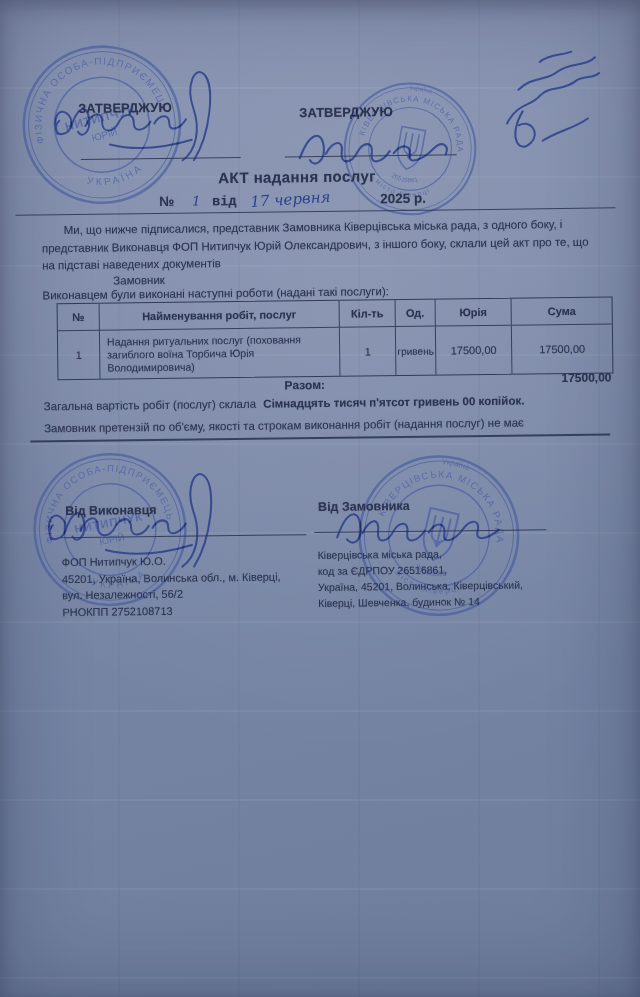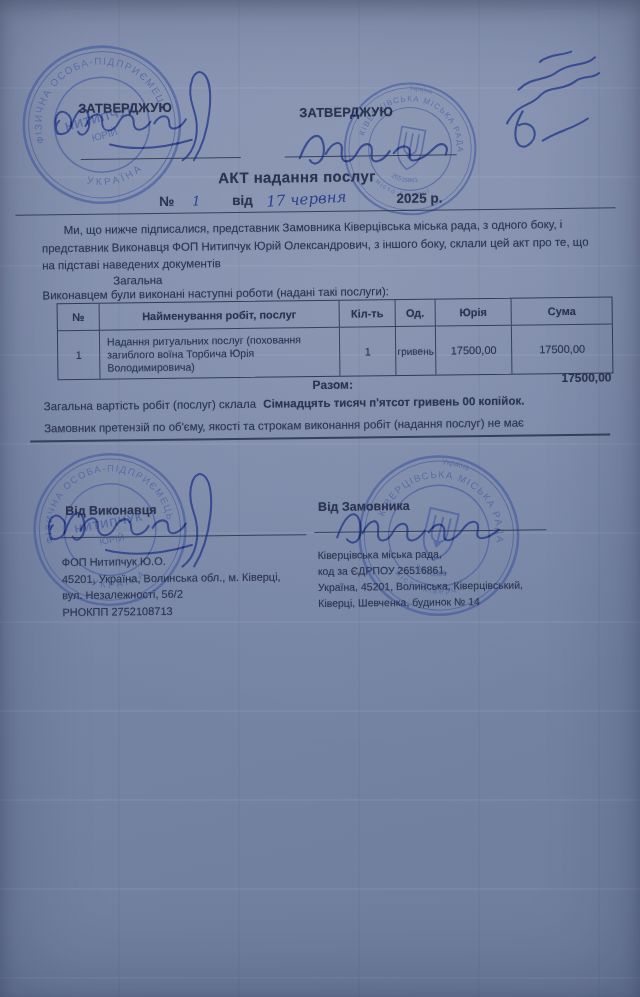--- a/index.html
+++ b/index.html
@@ -112,46 +112,46 @@
     <path d="M24 78 C 36 56 48 62 58 50 C 68 40 82 46 94 36 C 102 30 112 34 118 28"></path>
     <path d="M40 66 C 24 92 36 110 48 98 C 58 88 48 74 36 80"></path>
     <path d="M60 96 C 76 86 92 84 106 74"></path>
   </svg>
 
   <div class="abs print b" style="left:150px; top:168px; width:300px; text-align:center; font-size:15px; letter-spacing:.4px;">АКТ надання послуг</div>
 
   <div class="abs" style="left:162px; top:190px; font-size:13.5px;">
     <span class="print b">№</span>
     <span class="hand" style="font-size:13px; margin-left:14px;">1</span>
-    <span class="print b" style="margin-left:28px;">від</span>
+    <span class="print b" style="margin-left:8px;font-family:Liberation Mono, monospace;">від</span>
     <span class="hand" style="font-size:15px; margin-left:10px; display:inline-block; transform:rotate(-3deg);">17 червня</span>
     <span class="print b" style="margin-left:46px;">2025 р.</span>
   </div>
   <div class="abs rule" style="left:18px; top:211px; width:600px;"></div>
 
   <div class="abs print para" style="left:44px; top:219px;">Ми, що нижче підписалися, представник Замовника Ківерцівська міська рада, з одного боку, і представник Виконавця ФОП Нитипчук Юрій Олександрович, з іншого боку, склали цей акт про те, що на підставі наведених документів</div>
-  <div class="abs print" style="left:115px; top:272px; font-size:11.5px;">Загальна</div>
+  <div class="abs print" style="left:115px; top:272px; font-size:11.5px;">Замовник</div>
   <div class="abs print" style="left:44px; top:286px; font-size:11.5px;">Виконавцем були виконані наступні роботи (надані такі послуги):</div>
 
   <div class="abs tbl print" style="left:58px; top:300px;">
     <div class="c hd">№</div>
     <div class="c hd">Найменування робіт, послуг</div>
     <div class="c hd">Кіл-ть</div>
     <div class="c hd">Од.</div>
     <div class="c hd">Юрія</div>
     <div class="c hd">Сума</div>
     <div class="c">1</div>
     <div class="c desc">Надання ритуальних послуг (поховання загиблого воїна Торбича Юрія Володимировича)</div>
     <div class="c">1</div>
     <div class="c small">гривень</div>
     <div class="c">17500,00</div>
     <div class="c">17500,00</div>
   </div>
 
-  <div class="abs print b" style="left:285px; top:378px; font-size:12px;margin-left:28px;">Разом:</div>
+  <div class="abs print b" style="left:285px; top:378px; font-size:12px;">Разом:</div>
   <div class="abs print b" style="left:500px; top:374px; width:112px; text-align:right; font-size:12px;">17500,00</div>
 
   <div class="abs print" style="left:44px; top:397px; font-size:11.5px;">
     <span>Загальна вартість робіт (послуг) склала</span>
     <span class="b" style="margin-left:4px;">Сімнадцять тисяч п'ятсот гривень 00 копійок.</span>
   </div>
   <div class="abs print" style="left:44px; top:419px; font-size:11.5px;">Замовник претензій по об'єму, якості та строкам виконання робіт (надання послуг) не має</div>
   <div class="abs rule" style="left:30px; top:437px; width:580px; border-top-width:2px;"></div>
 
   <div class="abs stamp" style="left:28px; top:446px; transform:rotate(-10deg);">

